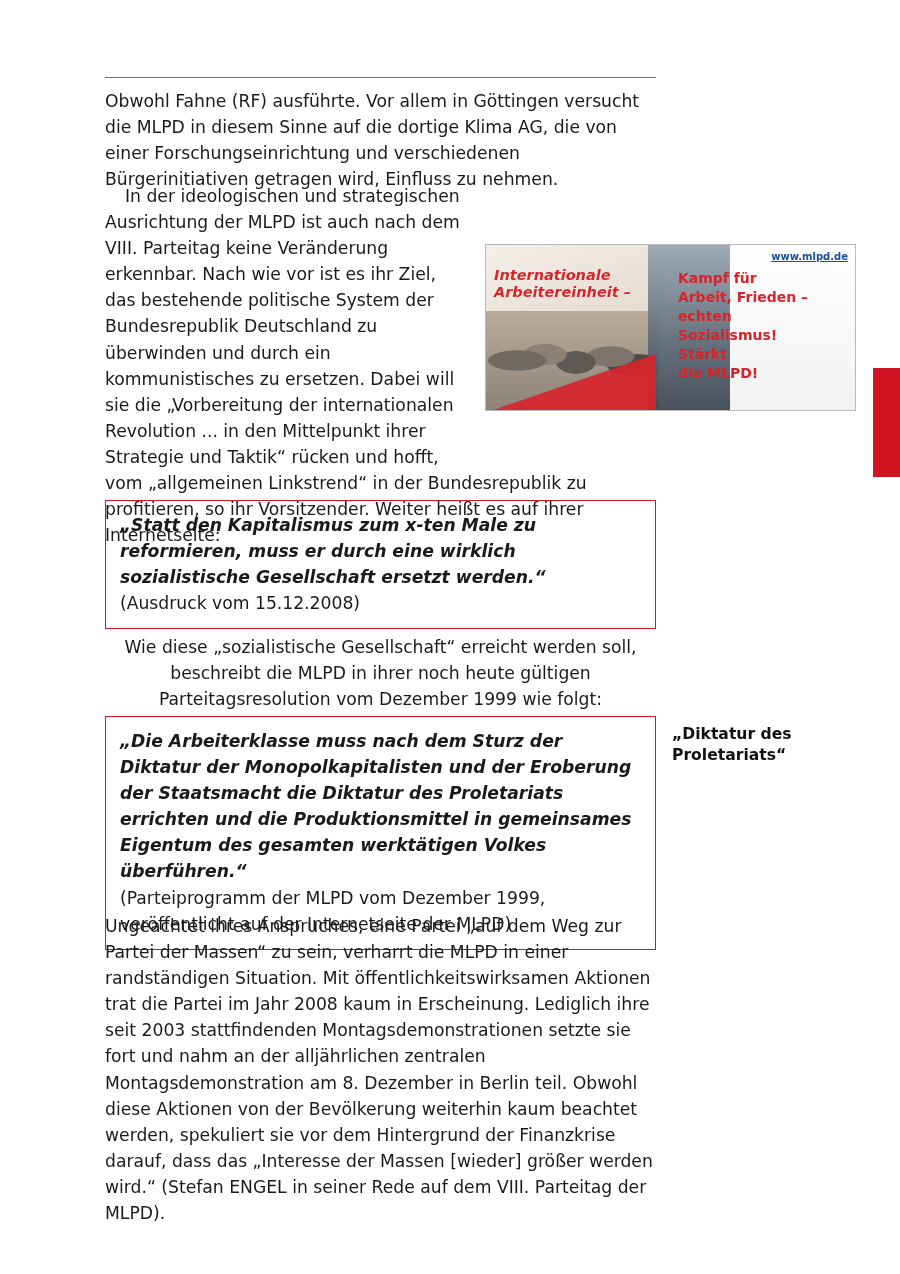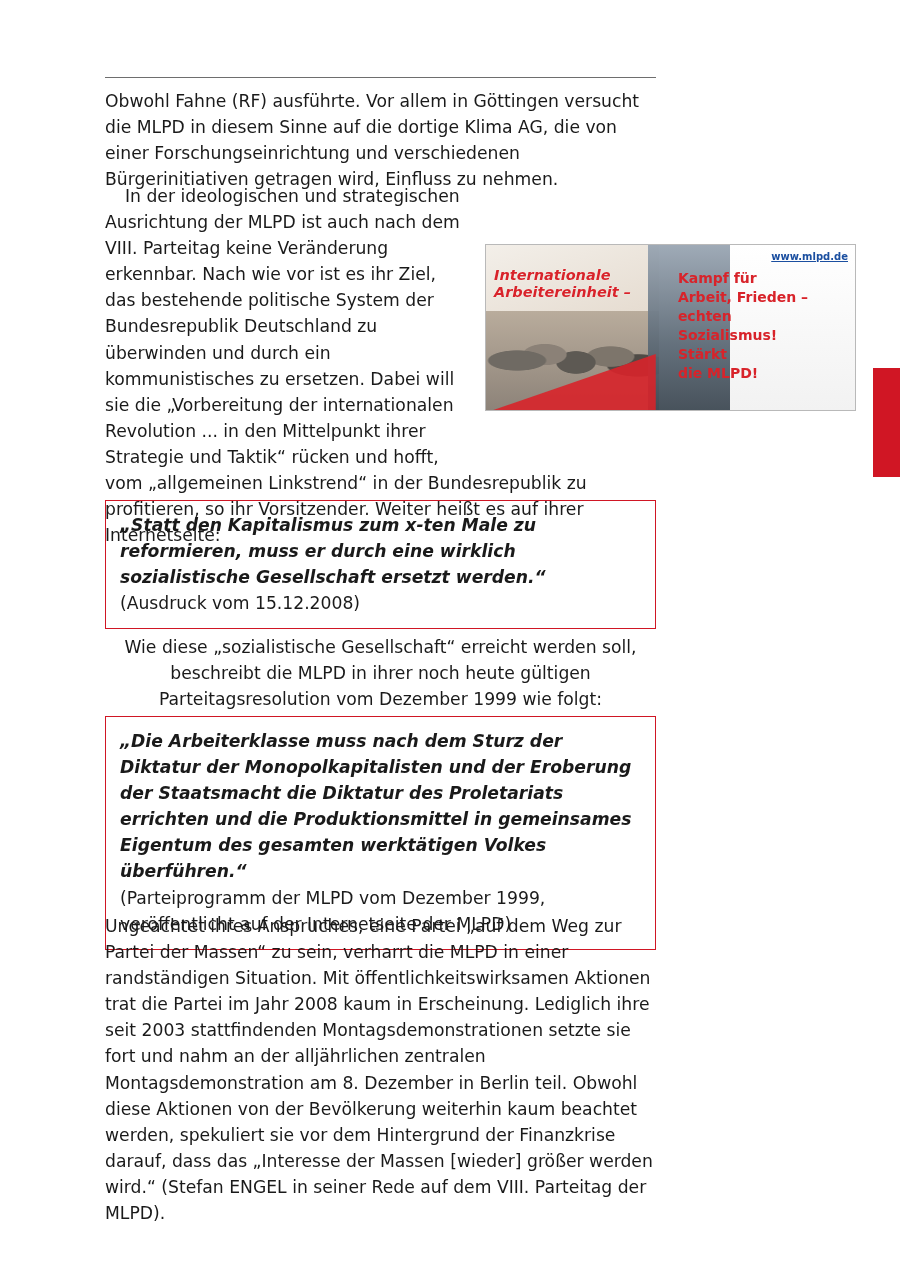--- a/index.html
+++ b/index.html
@@ -262,18 +262,19 @@
 
   <div class="col" id="body3">
     <p>Wie diese „sozialistische Gesellschaft“ erreicht werden soll, beschreibt die MLPD in ihrer noch heute gültigen Parteitagsresolution vom Dezember 1999 wie folgt:</p>
   </div>
 
   <div class="quote" id="quote2">
     <p class="q-italic">„Die Arbeiterklasse muss nach dem Sturz der Diktatur der Monopolkapitalisten und der Eroberung der Staatsmacht die Diktatur des Proletariats errichten und die Produktionsmittel in gemeinsames Eigentum des gesamten werktätigen Volkes überführen.“</p>
     <p>(Parteiprogramm der MLPD vom Dezember 1999, veröffentlicht auf der Internetseite der MLPD)</p>
   </div>
 
+  <div class="margin-note">„Diktatur des Proletariats“</div>
 
   <div class="col" id="body4">
     <p>Ungeachtet ihres Anspruches, eine Partei „auf dem Weg zur Partei der Massen“ zu sein, verharrt die MLPD in einer randständigen Situation. Mit öffentlichkeitswirksamen Aktionen trat die Partei im Jahr 2008 kaum in Erscheinung. Lediglich ihre seit 2003 stattfindenden Montagsdemonstrationen setzte sie fort und nahm an der alljährlichen zentralen Montagsdemonstration am 8. Dezember in Berlin teil. Obwohl diese Aktionen von der Bevölkerung weiterhin kaum beachtet werden, spekuliert sie vor dem Hintergrund der Finanzkrise darauf, dass das „Interesse der Massen [wieder] größer werden wird.“ (Stefan ENGEL in seiner Rede auf dem VIII. Parteitag der MLPD).</p>
   </div>
 
 </div>
 
 </body></html>

